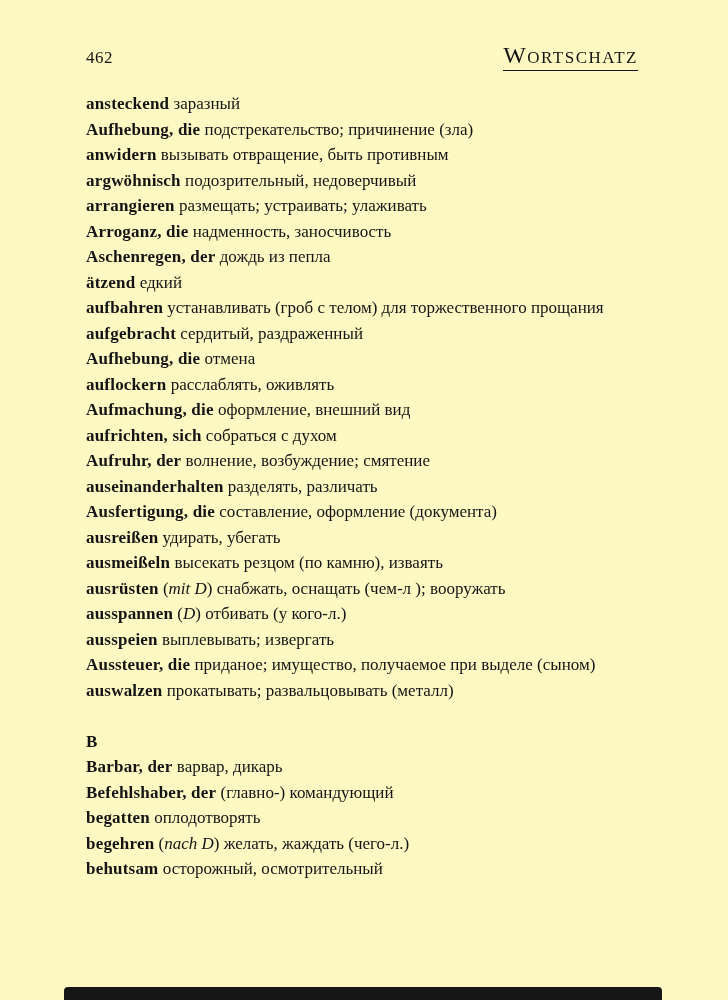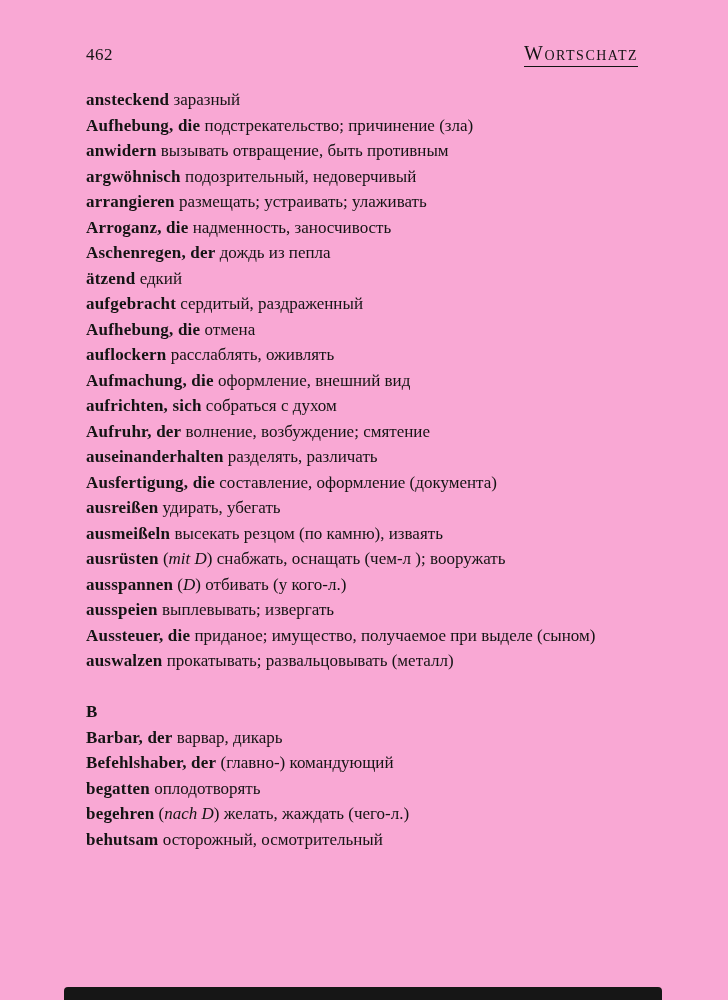--- a/index.html
+++ b/index.html
@@ -8,35 +8,35 @@
     height: 1000px;
     background: #f7f7f6;
     position: relative;
     font-family: "Liberation Serif", serif;
     color: #141414;
     overflow: hidden;
   }
   .page {
     position: absolute;
     inset: 0;
-    background: #f9a8d4;
+    background: #fef9c3;
   }
   .page-header {
     display: flex;
     justify-content: space-between;
     align-items: baseline;
     padding: 42px 90px 0 86px;
   }
   .page-number {
     font-size: 17px;
     letter-spacing: 0.5px;
   }
   .running-head {
     font-variant: small-caps;
-    font-size: 20px;
+    font-size: 24px;
     letter-spacing: 1.5px;
     border-bottom: 1.5px solid #141414;
     padding-bottom: 1px;
     text-align: center;
   }
   .entries {
     padding: 20px 68px 0 86px;
     font-size: 17px;
     line-height: 25.5px;
   }
@@ -76,20 +76,21 @@
   </div>
   <div class="entries">
       <div class="entry"><b>ansteckend</b> заразный</div>
       <div class="entry"><b>Aufhebung, die</b> подстрекательство; причинение (зла)</div>
       <div class="entry"><b>anwidern</b> вызывать отвращение, быть противным</div>
       <div class="entry"><b>argwöhnisch</b> подозрительный, недоверчивый</div>
       <div class="entry"><b>arrangieren</b> размещать; устраивать; улаживать</div>
       <div class="entry"><b>Arroganz, die</b> надменность, заносчивость</div>
       <div class="entry"><b>Aschenregen, der</b> дождь из пепла</div>
       <div class="entry"><b>ätzend</b> едкий</div>
+      <div class="entry"><b>aufbahren</b> устанавливать (гроб с телом) для торжествен­ного прощания</div>
       <div class="entry"><b>aufgebracht</b> сердитый, раздраженный</div>
       <div class="entry"><b>Aufhebung, die</b> отмена</div>
       <div class="entry"><b>auflockern</b> расслаблять, оживлять</div>
       <div class="entry"><b>Aufmachung, die</b> оформление, внешний вид</div>
       <div class="entry"><b>aufrichten, sich</b> собраться с духом</div>
       <div class="entry"><b>Aufruhr, der</b> волнение, возбуждение; смятение</div>
       <div class="entry"><b>auseinanderhalten</b> разделять, различать</div>
       <div class="entry"><b>Ausfertigung, die</b> составление, оформление (документа)</div>
       <div class="entry"><b>ausreißen</b> удирать, убегать</div>
       <div class="entry"><b>ausmeißeln</b> высекать резцом (по камню), изваять</div>

